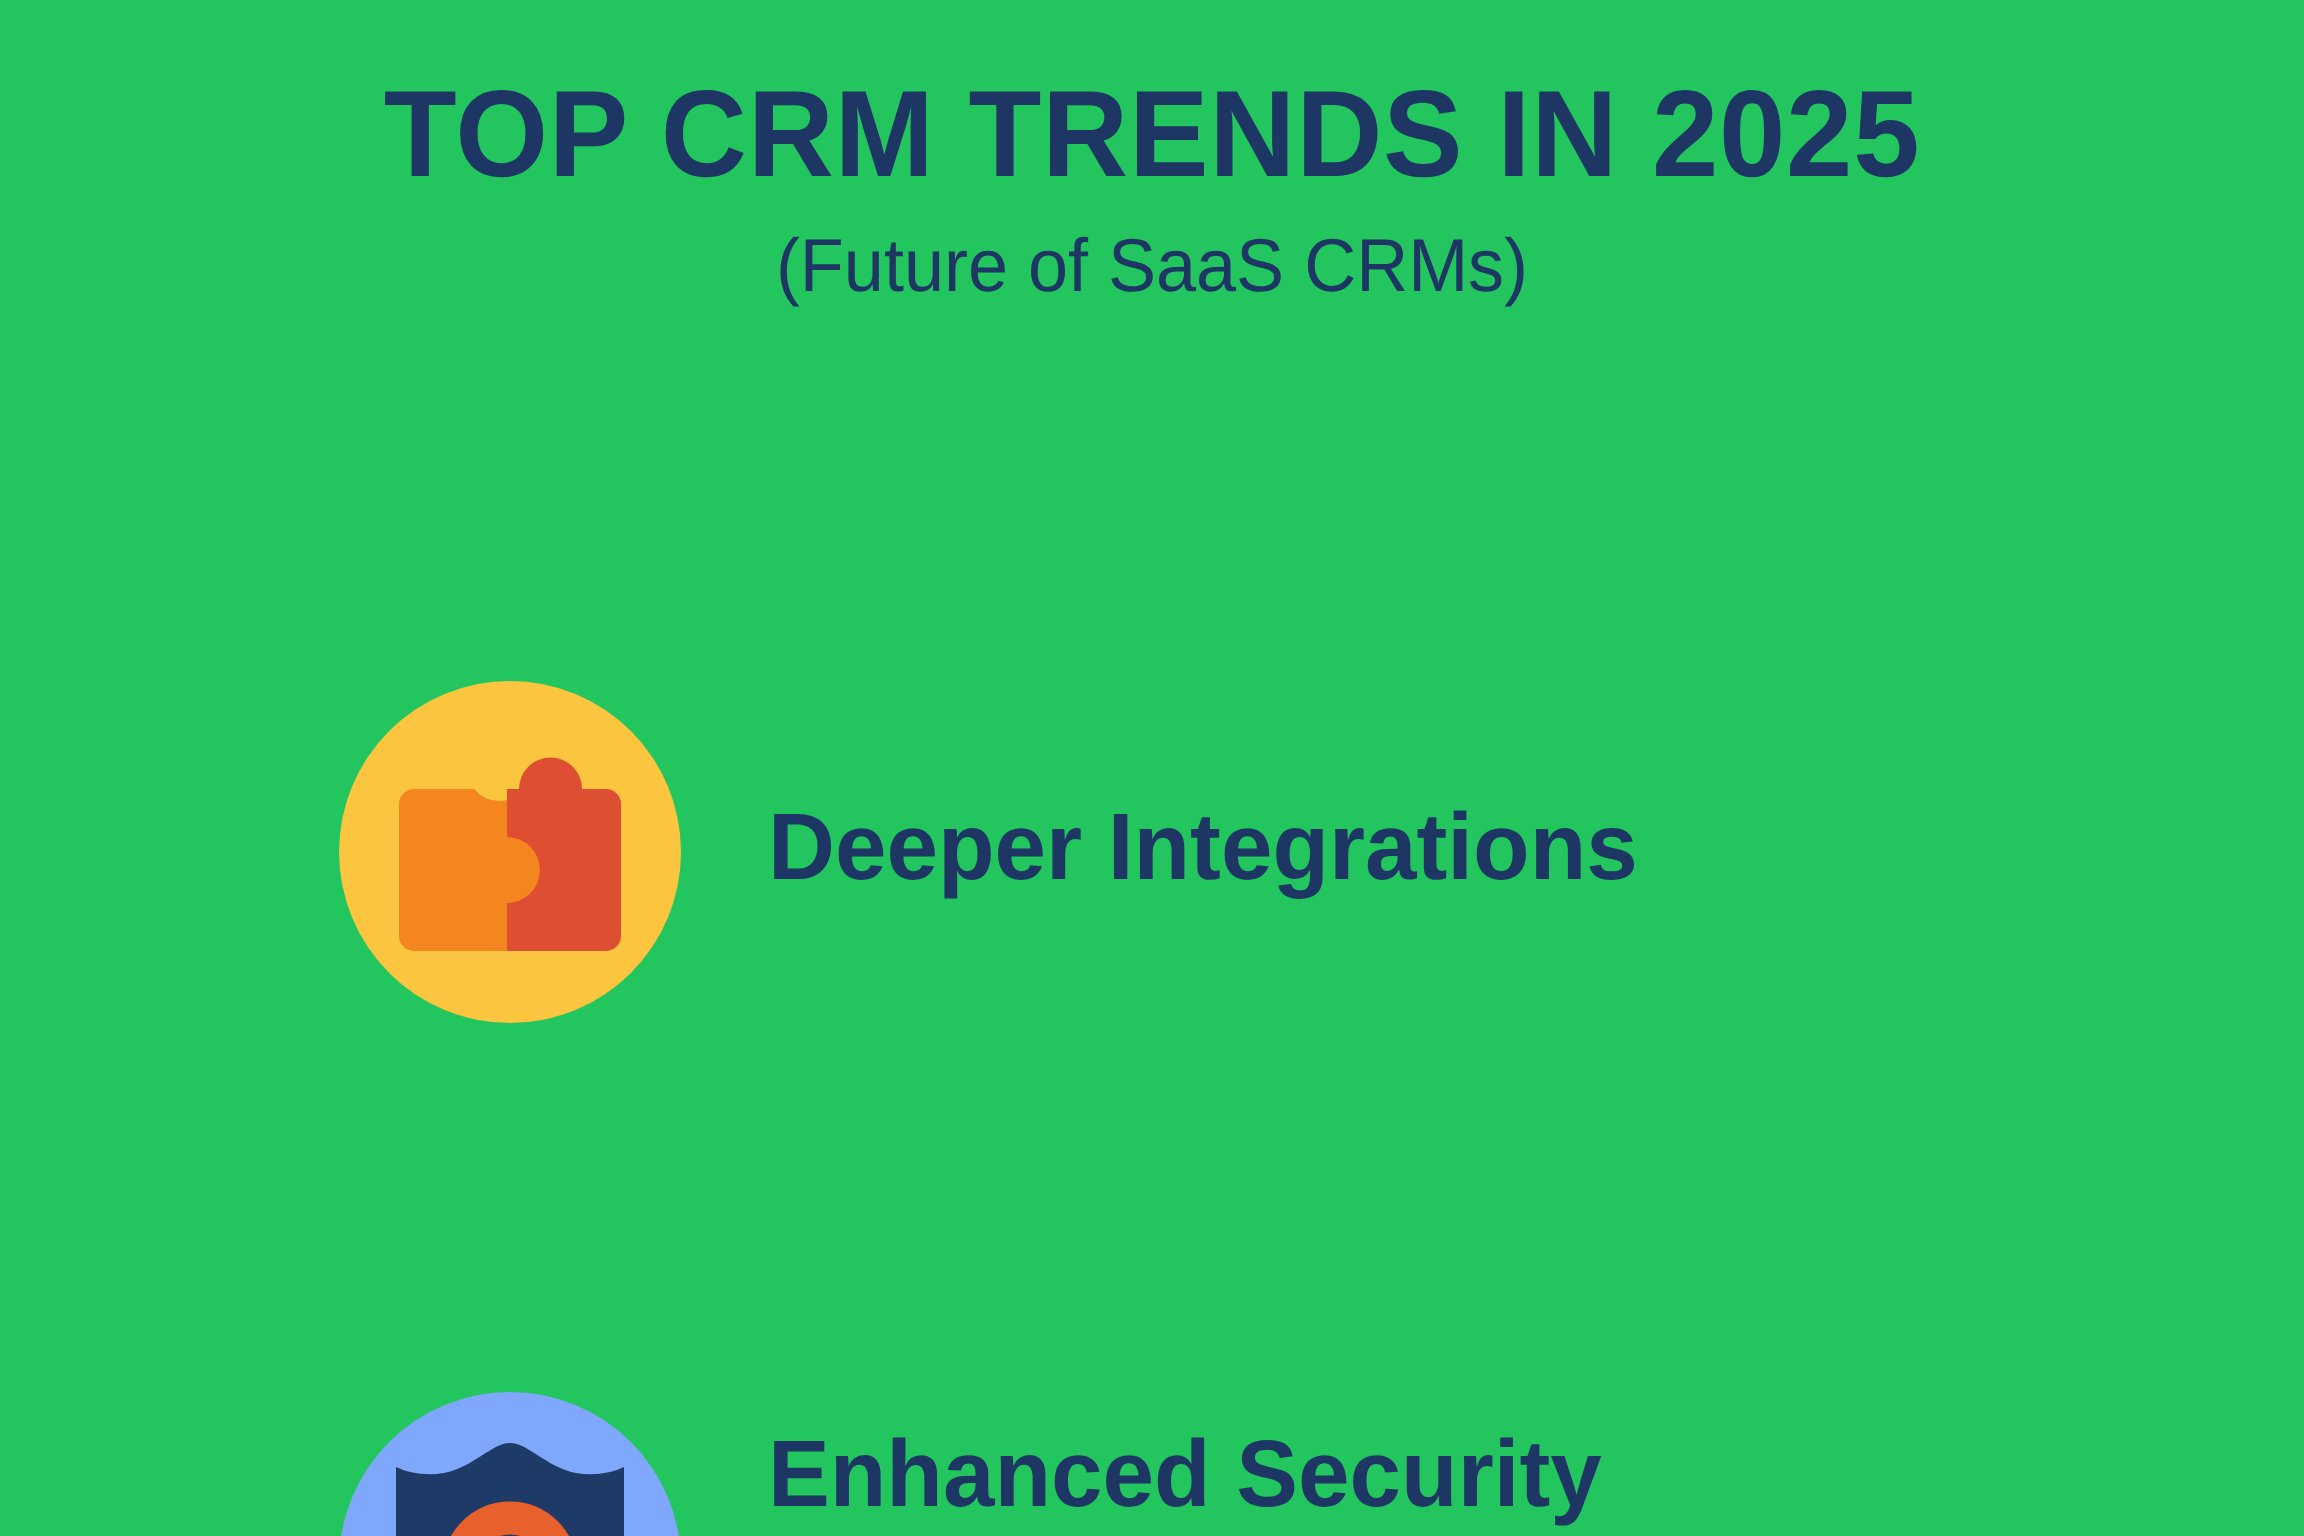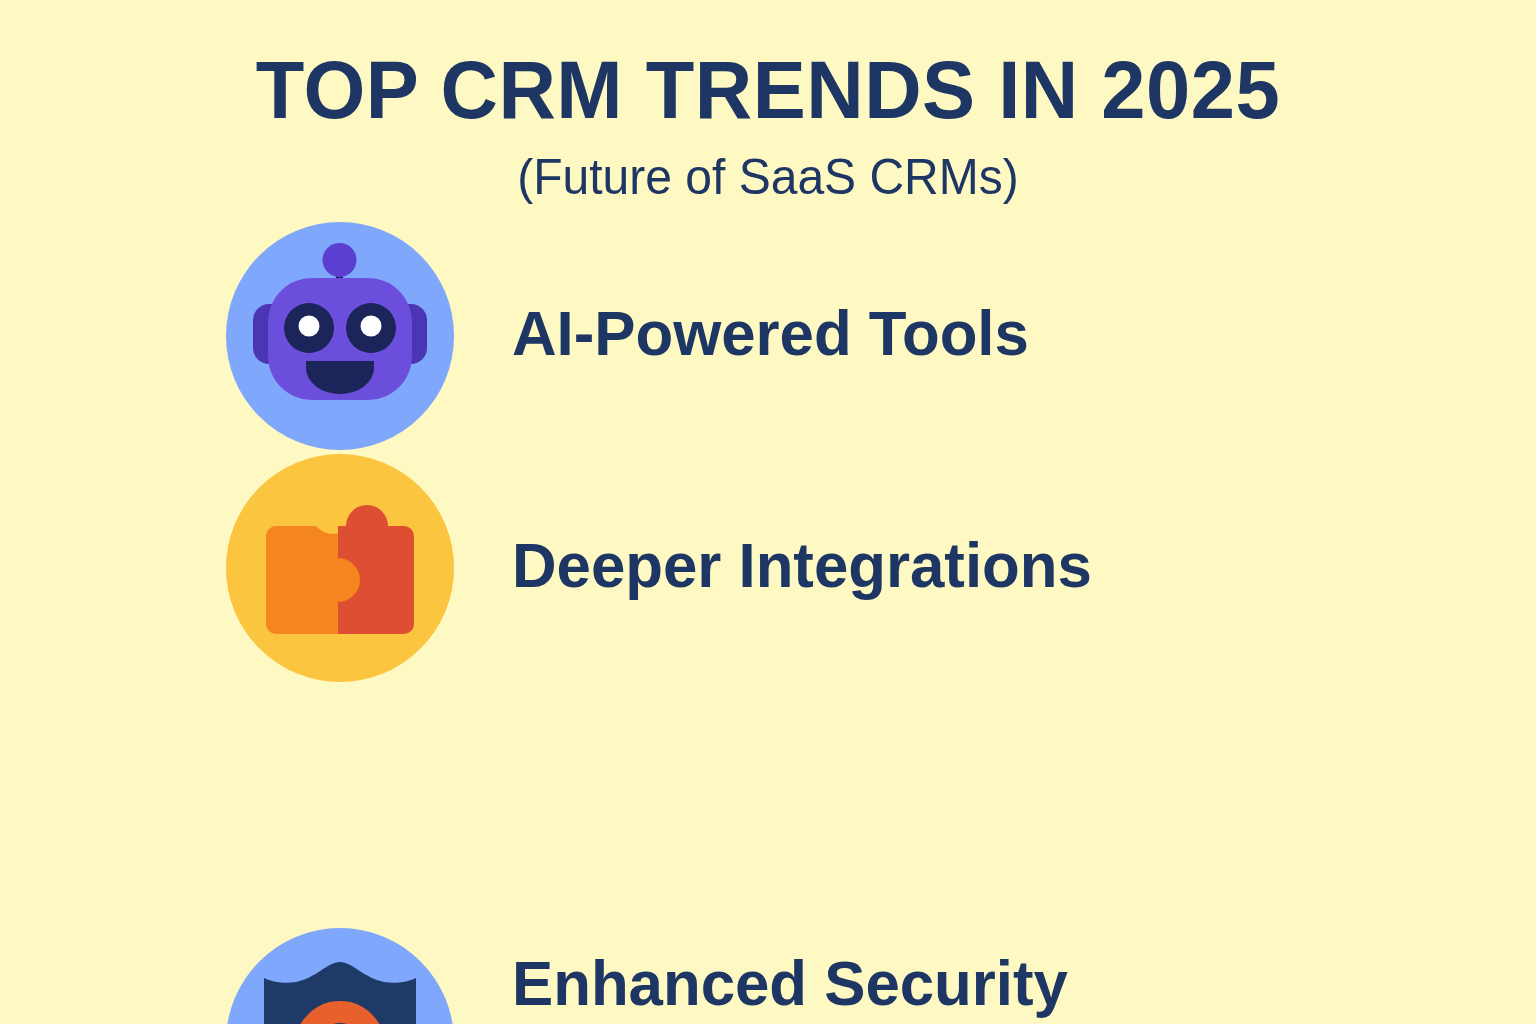--- a/index.html
+++ b/index.html
@@ -13,21 +13,21 @@
     background: #e4edfd;
     font-family: "Liberation Sans", sans-serif;
     overflow: hidden;
     position: relative;
   }
 
   #infographic {
     position: relative;
     width: 1536px;
     height: 1024px;
-    background: #fef9c3;
+    background: #22c55e;
     overflow: hidden;
   }
 
   
   .header {
     position: absolute;
     left: 0;
     top: 0;
     width: 1536px;
     text-align: center;
@@ -114,47 +114,20 @@
 </head>
 <body>
 
 <div id="infographic">
 
   <div class="header">
     <div class="title">TOP CRM TRENDS IN 2025</div>
     <div class="subtitle">(Future of SaaS CRMs)</div>
   </div>
 
-  <div class="trend-row r1">
-    <div class="icon-badge badge-blue">
-      <svg viewBox="0 0 228 228" xmlns="http://www.w3.org/2000/svg">
-
-        <rect x="110" y="44" width="7" height="44" fill="#1b2559"></rect>
-
-        <circle cx="113.5" cy="38" r="17" fill="#5a3fd0"></circle>
-
-        <rect x="27" y="82" width="40" height="60" rx="16" fill="#4a35b5"></rect>
-
-        <rect x="161" y="82" width="40" height="60" rx="16" fill="#4a35b5"></rect>
-
-        <rect x="42" y="56" width="144" height="122" rx="44" fill="#6b4edb"></rect>
-
-        <circle cx="83" cy="106" r="25" fill="#1b2559"></circle>
-
-        <circle cx="145" cy="106" r="25" fill="#1b2559"></circle>
-
-        <circle cx="83" cy="104" r="10.5" fill="#ffffff"></circle>
-
-        <circle cx="145" cy="104" r="10.5" fill="#ffffff"></circle>
-
-        <path d="M 80 139 L 148 139 L 148 146 A 34 26 0 0 1 80 146 Z" fill="#1b2559"></path>
-      </svg>
-    </div>
-    <div class="trend-label">AI-Powered Tools</div>
-  </div>
 
   <div class="trend-row r2">
     <div class="icon-badge badge-yellow">
       <svg viewBox="0 0 228 228" xmlns="http://www.w3.org/2000/svg">
 
         <path fill="#f5851f" d="
           M 50 72
           h 24
           a 8 8 0 0 1 0 0
           h 16

